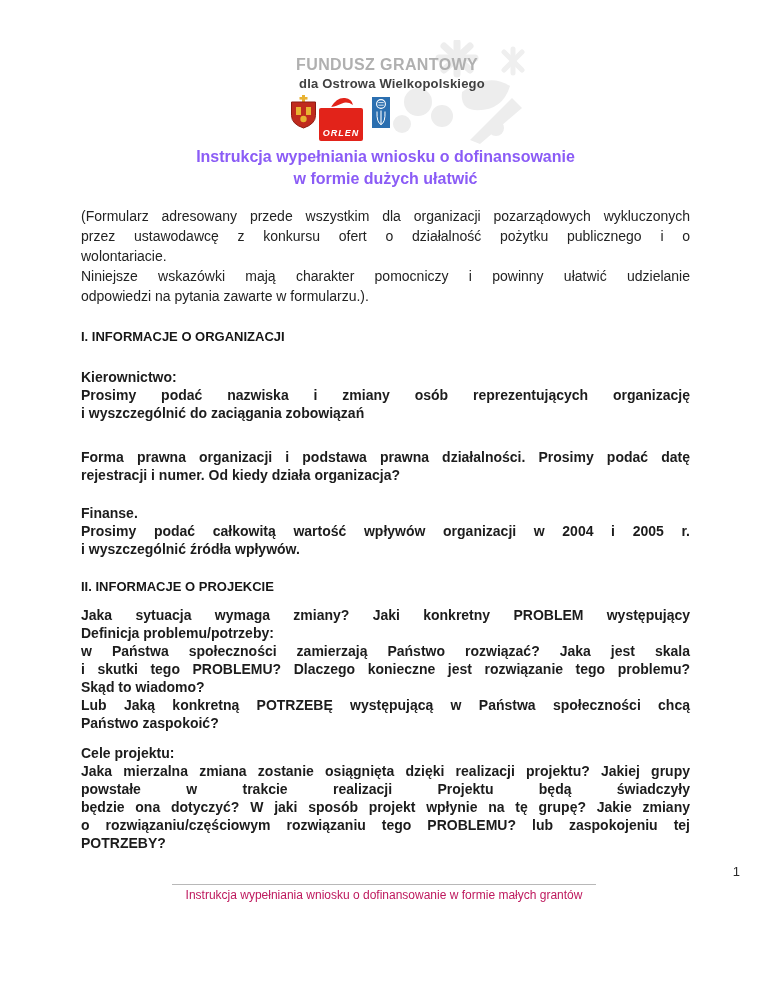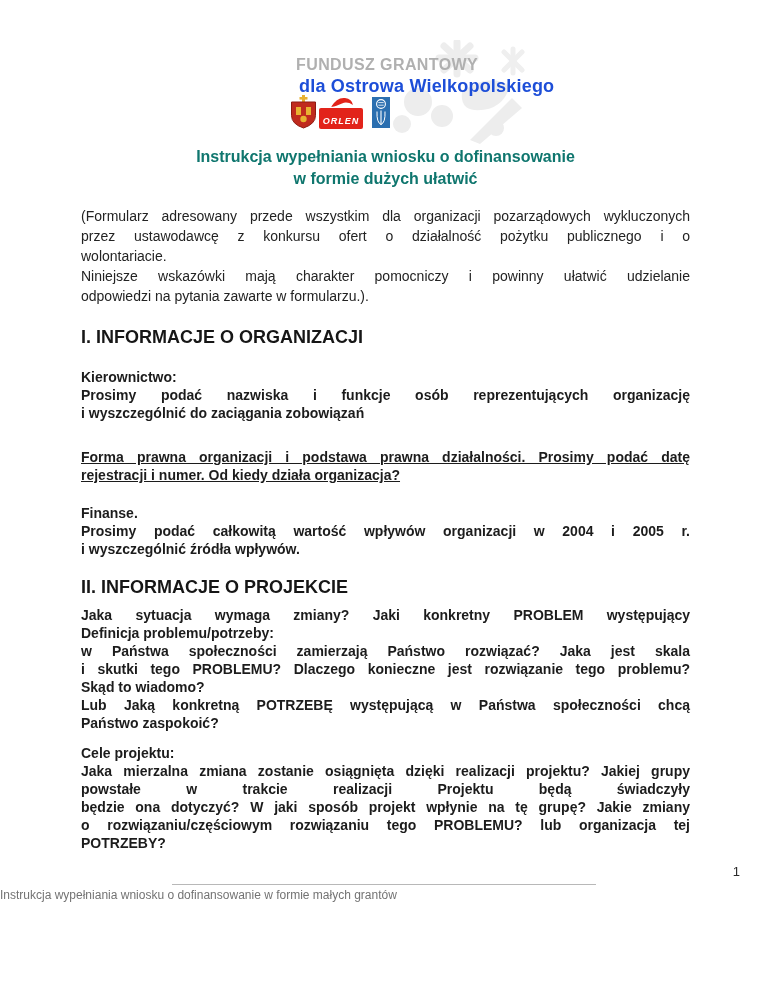--- a/index.html
+++ b/index.html
@@ -12,64 +12,64 @@
 
   
   .header{position:absolute;top:0;left:0;width:768px;height:140px;}
   .watermark{position:absolute;left:378px;top:40px;}
   .brand1{
     position:absolute;left:296px;top:56px;
     font-size:16px;font-weight:bold;color:#b0b0b0;letter-spacing:.4px;white-space:nowrap;
   }
   .brand2{
     position:absolute;left:299px;top:76px;
-    font-size:18px;font-weight:bold;color:#1d4ed8;letter-spacing:.2px;white-space:nowrap;
+    font-size:13px;font-weight:bold;color:#404040;letter-spacing:.2px;white-space:nowrap;
   }
   .crest{position:absolute;left:290px;top:95px;}
   .orlen{position:absolute;left:319px;top:96px;width:46px;}
   .orlen-swoosh{display:block;margin:0 auto 0 10px;}
   .orlen-box{
     background:#e2231a;color:#ffffff;border-radius:2px;
     font-size:9px;font-weight:bold;font-style:italic;letter-spacing:1px;
-    text-align:center;padding:8px 0 3px 0;width:44px;
+    text-align:center;padding:20px 0 3px 0;width:44px;
   }
   .undp{position:absolute;left:372px;top:97px;}
 
   
   .content{position:absolute;top:0;left:81px;width:609px;}
   .title{
     margin:0;padding-top:146px;text-align:center;
-    font-size:16px;line-height:22px;font-weight:bold;color:#0f766e;
+    font-size:16px;line-height:22px;font-weight:bold;color:#8b5cf6;
   }
   .para{margin:0;}
   .tline{line-height:18px;font-size:14px;}
   .just{text-align:justify;text-align-last:justify;}
   .left{text-align:left;text-align-last:left;}
   .intro{margin-top:16px;}
   .intro .tline{font-weight:normal;line-height:20px;color:#232323;}
   .bold .tline{font-weight:bold;}
   .sec-heading{
-    font-size:18px;font-weight:bold;line-height:18px;color:#161616;
+    font-size:13px;font-weight:bold;line-height:18px;color:#161616;
   }
   .m-sec1{margin-top:22px;}
   .m-p1{margin-top:22px;}
-  .m-p2{margin-top:26px;text-decoration:underline;}
+  .m-p2{margin-top:26px;}
   .m-p3{margin-top:20px;}
   .m-sec2{margin-top:20px;}
   .m-p4{margin-top:10px;}
   .m-p5{margin-top:12px;}
 
   
   .footer-rule{
     position:absolute;top:884px;left:172px;width:424px;height:0;
     border-top:1px solid #b8b8b8;
   }
   .footer-text{
-    position:absolute;top:888px;left:0;width:768px;text-align:left;
-    font-size:12px;color:#737373;
+    position:absolute;top:888px;left:0;width:768px;text-align:center;
+    font-size:12px;color:#be185d;
   }
   .page-num{
     position:absolute;top:864px;right:28px;
     font-size:13px;color:#2b2b2b;
   }
 </style>
 </head>
 <body>
 
 <div class="page">
@@ -139,21 +139,21 @@
         <div class="tline just">przez ustawodawcę z konkursu ofert o działalność pożytku publicznego i o</div>
         <div class="tline left">wolontariacie.</div>
         <div class="tline just">Niniejsze wskazówki mają charakter pomocniczy i powinny ułatwić udzielanie</div>
         <div class="tline left">odpowiedzi na pytania zawarte w formularzu.).</div>
       </div>
 
     <div class="sec-heading m-sec1">I. INFORMACJE O ORGANIZACJI</div>
 
     <div class="para bold m-p1">
         <div class="tline left">Kierownictwo:</div>
-        <div class="tline just">Prosimy podać nazwiska i funkcje osób reprezentujących organizację</div>
+        <div class="tline just">Prosimy podać nazwiska i zmiany osób reprezentujących organizację</div>
         <div class="tline left">i wyszczególnić do zaciągania zobowiązań</div>
       </div>
 
     <div class="para bold m-p2">
         <div class="tline just">Forma prawna organizacji i podstawa prawna działalności. Prosimy podać datę</div>
         <div class="tline left">rejestracji i numer. Od kiedy działa organizacja?</div>
       </div>
 
     <div class="para bold m-p3">
         <div class="tline left">Finanse.</div>
@@ -171,21 +171,21 @@
         <div class="tline left">Skąd to wiadomo?</div>
         <div class="tline just">Lub Jaką konkretną POTRZEBĘ występującą w Państwa społeczności chcą</div>
         <div class="tline left">Państwo zaspokoić?</div>
       </div>
 
     <div class="para bold m-p5">
         <div class="tline left">Cele projektu:</div>
         <div class="tline just">Jaka mierzalna zmiana zostanie osiągnięta dzięki realizacji projektu? Jakiej grupy</div>
         <div class="tline just">powstałe w trakcie realizacji Projektu będą świadczyły</div>
         <div class="tline just">będzie ona dotyczyć? W jaki sposób projekt wpłynie na tę grupę? Jakie zmiany</div>
-        <div class="tline just">o rozwiązaniu/częściowym rozwiązaniu tego PROBLEMU? lub organizacja tej</div>
+        <div class="tline just">o rozwiązaniu/częściowym rozwiązaniu tego PROBLEMU? lub zaspokojeniu tej</div>
         <div class="tline left">POTRZEBY?</div>
       </div>
   </div>
 
   <div class="footer-rule"></div>
   <div class="footer-text">Instrukcja wypełniania wniosku o dofinansowanie w formie małych grantów</div>
   <div class="page-num">1</div>
 
 </div>
 

